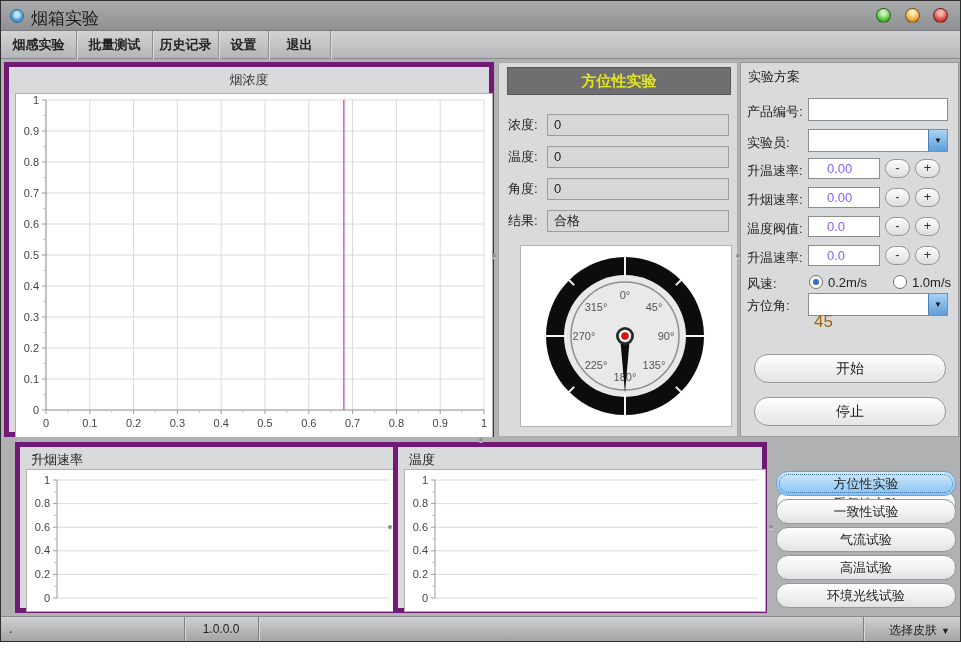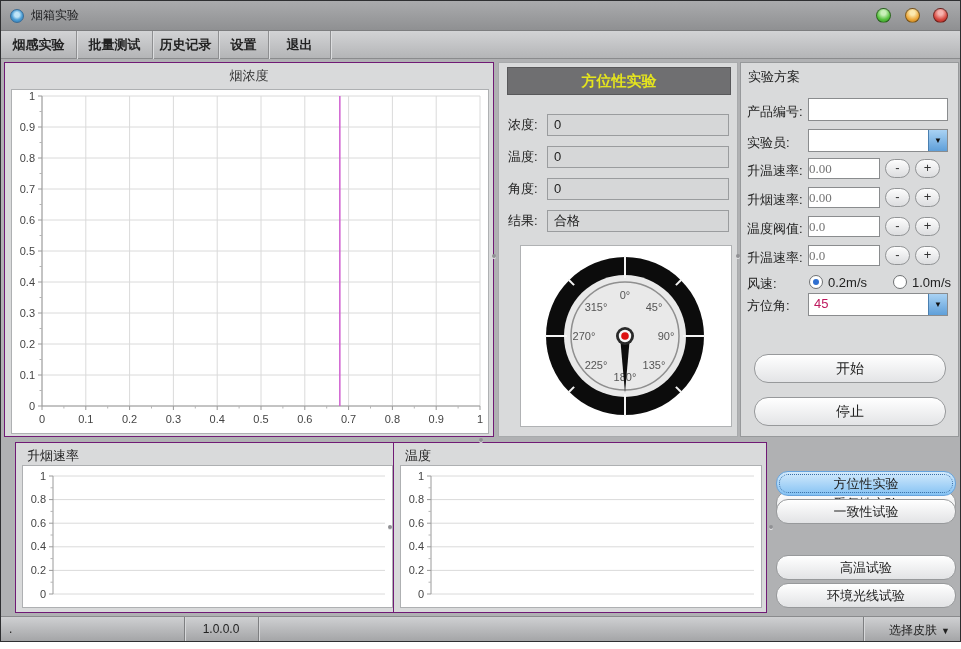--- a/index.html
+++ b/index.html
@@ -4,57 +4,57 @@
 <style>
   * { margin:0; padding:0; box-sizing:border-box; }
   html,body { width:961px; height:649px; background:#fff; font-family:"Liberation Sans","DejaVu Sans",sans-serif; }
   .win { position:absolute; left:0; top:0; width:961px; height:642px; background:#b0b1b3; border:1px solid #2e2f31; overflow:hidden; }
 
   
   .titlebar { position:absolute; left:0; top:0; width:100%; height:30px;
     background:linear-gradient(#aaabad,#8f9092); border-bottom:1px solid #7c7d7f; }
   .app-icon { position:absolute; left:9px; top:8px; width:14px; height:14px; border-radius:50%;
     background:radial-gradient(circle at 50% 40%, #bfe4f7 0 25%, #4d9fd6 55%, #2a6ea8 100%); border:1px solid #3a6d97; }
-  .title-text { position:absolute; left:30px; top:6px; font-size:12px; color:#1d1d1f; }
+  .title-text { position:absolute; left:30px; top:6px; font-size:17px; color:#1d1d1f; }
   .winbtns { position:absolute; right:12px; top:7px; }
   .wb { display:inline-block; width:15px; height:15px; border-radius:50%; margin-left:9px; border:1px solid rgba(0,0,0,.45); }
   .wb.green  { background:radial-gradient(circle at 50% 30%, #c9f0b9 0 20%, #57c23f 60%, #2c8a1f 100%); }
   .wb.yellow { background:radial-gradient(circle at 50% 30%, #fbe9b0 0 20%, #eda93c 60%, #b06f12 100%); }
   .wb.red    { background:radial-gradient(circle at 50% 30%, #f6b3ae 0 20%, #d84a41 60%, #9c1d18 100%); }
 
   
   .menubar { position:absolute; left:0; top:30px; width:100%; height:28px;
     background:linear-gradient(#d2d3d5,#b4b5b7); border-bottom:1px solid #8a8b8d; }
   .menu-item { float:left; height:28px; line-height:28px; text-align:center; font-size:13px; font-weight:bold; color:#222;
     border-right:1px solid #8e8f91; box-shadow:1px 0 0 #dcdddf; cursor:default; }
 
   
-  .group { position:absolute; background:#d9dadb; border:1px solid #701a75; }
+  .group { position:absolute; background:#d9dadb; border:5px solid #701a75; }
   .group-title-center { position:absolute; left:0; top:4px; width:100%; text-align:center; font-size:13px; color:#333; }
   .group-title-left { position:absolute; left:11px; top:4px; font-size:13px; color:#222; }
   .plotbox { position:absolute; background:#fff; border:1px solid #aeb0b2; }
   svg text { font-family:"Liberation Sans","DejaVu Sans",sans-serif; }
 
   
   .mid-panel { position:absolute; left:497px; top:61px; width:240px; height:375px; background:#d9dadb; border:1px solid #a8aaac; }
   .mid-header { position:absolute; left:8px; top:4px; width:224px; height:28px; background:#6f6f71; border:1px solid #58585a;
     color:#e4e41e; font-size:15px; font-weight:bold; text-align:center; line-height:26px; }
   .ro-row { position:absolute; left:0; width:100%; height:22px; }
   .ro-label { position:absolute; left:9px; top:2px; font-size:13px; color:#222; }
   .ro-value { position:absolute; left:48px; top:0; width:182px; height:22px; background:#d6d7d8; border:1px solid #9a9c9e;
     font-size:13px; color:#222; line-height:20px; padding-left:6px; }
   .gauge-box { position:absolute; left:21px; top:182px; width:212px; height:182px; background:#fff; border:1px solid #b0b2b4; }
 
   
   .plan-panel { position:absolute; left:739px; top:61px; width:219px; height:375px; background:#d9dadb; border:1px solid #97999b; }
   .plan-label { position:absolute; left:6px; font-size:13px; color:#222; white-space:nowrap; }
-  .txt { position:absolute; background:#fff; border:1px solid #8a8c8e; font-size:13px; color:#737373; padding:0 0;
-    font-family:Liberation Serif, serif; }
+  .txt { position:absolute; background:#fff; border:1px solid #8a8c8e; font-size:13px; color:#8b5cf6; padding:0 18px;
+    font-family:Liberation Sans, sans-serif; }
   .combo { position:absolute; background:#fff; border:1px solid #8a8c8e; }
-  .combo .val { position:absolute; left:5px; top:2px; font-size:13px; color:#be185d; }
+  .combo .val { position:absolute; left:5px; top:18px; font-size:17px; color:#a16207; }
   .combo-btn { position:absolute; right:0; top:0; width:19px; height:100%; background:linear-gradient(#a9d2f3,#5f9fd9);
     border-left:1px solid #4a7fb0; text-align:center; font-size:8px; color:#111; line-height:21px; cursor:default; }
   .oval-btn { position:absolute; width:25px; height:19px; border-radius:10px;
     background:linear-gradient(#fdfdfd,#dcdddf); border:1px solid #929496; text-align:center; line-height:16px;
     font-size:13px; color:#333; cursor:default; }
   .radio { position:absolute; width:14px; height:14px; border-radius:50%; background:#fff; border:1px solid #6f7173; }
   .radio.sel::after { content:""; position:absolute; left:3px; top:3px; width:6px; height:6px; border-radius:50%; background:#2f6fd0; }
   .radio-lab { position:absolute; font-size:13px; color:#222; }
   .big-btn { position:absolute; left:13px; width:192px; height:29px; border-radius:14px;
     background:linear-gradient(#ffffff,#e3e4e6); border:1px solid #97999b; text-align:center; line-height:27px;
@@ -357,20 +357,21 @@
           <line x1="26" y1="10" x2="30" y2="10" stroke="#9a9a9a"></line>
           <text x="23" y="13.5" text-anchor="end" font-size="11" fill="#444">1</text>
         </svg>
     </div>
   </div>
 
   <div style="position:absolute; left:772px; top:441px; width:186px; height:171px;">
     <div class="exp-btn" style="top:1px;margin-top:48px;">重复性实验</div>
     <div class="exp-btn active" style="top:29px;">方位性实验</div>
     <div class="exp-btn" style="top:57px;">一致性试验</div>
+    <div class="exp-btn" style="top:85px;">气流试验</div>
     <div class="exp-btn" style="top:113px;">高温试验</div>
     <div class="exp-btn" style="top:141px;">环境光线试验</div>
   </div>
 
   <div class="splitter-dot" style="left:491px; top:253px;"></div>
   <div class="splitter-dot" style="left:735px; top:253px;"></div>
   <div class="splitter-dot" style="left:478px; top:437px;"></div>
   <div class="splitter-dot" style="left:387px; top:524px;"></div>
   <div class="splitter-dot" style="left:768px; top:524px;"></div>
 

